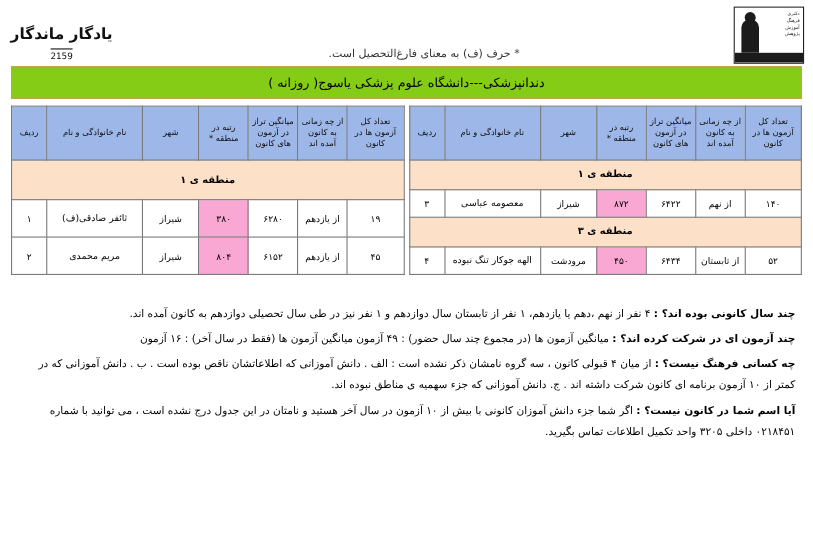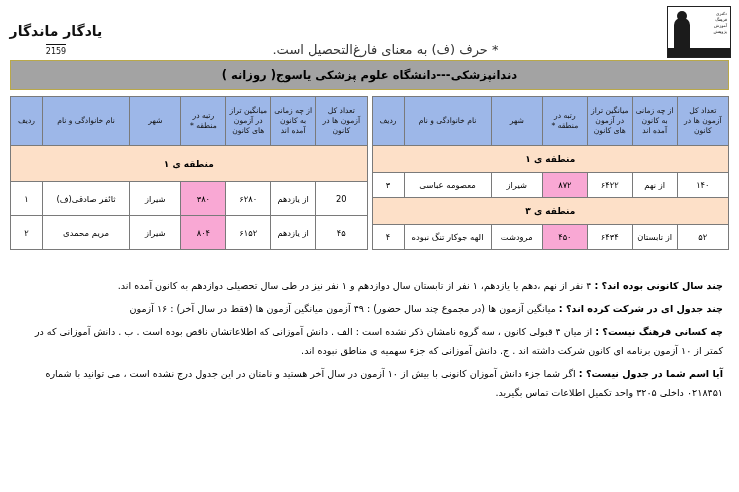--- a/index.html
+++ b/index.html
@@ -85,21 +85,21 @@
 
   .header-note {
     flex: 1 1 auto;
     text-align: center;
     font-size: 9.5px;
     padding-top: 14px;
     line-height: 17px;
     color: #000;
   }
   .header-note .sub {
-    font-size: 13px;
+    font-size: 10px;
     color: #333;
     margin-top: 4px;
   }
 
   .logo-right {
     flex: 0 0 auto;
     width: 96px;
     text-align: center;
     padding-top: 8px;
   }
@@ -114,25 +114,25 @@
     color: #111;
     margin-top: 3px;
     border-top: 1px solid #111;
     display: inline-block;
     padding-top: 2px;
   }
 
   
   .title-bar {
     margin: 2px 10px 0 10px;
-    background: #a3a3a3;
+    background: #84cc16;
     border: 1px solid #b9a84a;
     text-align: center;
     font-size: 11.5px;
-    font-weight: bold;
+    font-weight: normal;
     padding: 7px 0;
     color: #000;
   }
 
   
   .tables-wrap {
     display: flex;
     flex-direction: row;
     gap: 4px;
     margin: 6px 10px 0 10px;
@@ -267,21 +267,21 @@
         <th class="col-city">شهر</th>
         <th class="col-name">نام خانوادگی و نام</th>
         <th class="col-idx">ردیف</th>
       </tr>
     </thead>
     <tbody>
       <tr class="region-row">
         <td colspan="7">منطقه ی ۱</td>
       </tr>
       <tr>
-        <td>20</td>
+        <td>۱۹</td>
         <td>از یازدهم</td>
         <td>۶۲۸۰</td>
         <td class="rank">۳۸۰</td>
         <td>شیراز</td>
         <td class="name">ثائفر صادقی(ف)</td>
         <td>۱</td>
       </tr>
       <tr>
         <td>۴۵</td>
         <td>از یازدهم</td>
@@ -291,16 +291,16 @@
         <td class="name">مریم محمدی</td>
         <td>۲</td>
       </tr>
     </tbody>
   </table>
 
 </div>
 
 <div class="faq">
   <p><span class="q">چند سال کانونی بوده اند؟ :</span> <span>۴ نفر از نهم ،دهم یا یازدهم، ۱ نفر از تابستان سال دوازدهم و ۱ نفر نیز در طی سال تحصیلی دوازدهم به کانون آمده اند.</span></p>
-  <p><span class="q">چند جدول ای در شرکت کرده اند؟ :</span> <span>میانگین آزمون ها (در مجموع چند سال حضور) : ۴۹ آزمون    میانگین آزمون ها (فقط در سال آخر) : ۱۶ آزمون</span></p>
+  <p><span class="q">چند آزمون ای در شرکت کرده اند؟ :</span> <span>میانگین آزمون ها (در مجموع چند سال حضور) : ۴۹ آزمون    میانگین آزمون ها (فقط در سال آخر) : ۱۶ آزمون</span></p>
   <p><span class="q">چه کسانی فرهنگ نیست؟ :</span> <span>از میان ۴ قبولی کانون ، سه گروه نامشان ذکر نشده است : الف . دانش آموزانی که اطلاعاتشان ناقص بوده است . ب . دانش آموزانی که در کمتر از ۱۰ آزمون برنامه ای کانون شرکت داشته اند . ج. دانش آموزانی که جزء سهمیه ی مناطق نبوده اند.</span></p>
-  <p><span class="q">آیا اسم شما در جدول نیست؟ :</span> <span>اگر شما جزء دانش آموزان کانونی با بیش از ۱۰ آزمون در سال آخر هستید و نامتان در این جدول درج نشده است ، می توانید با شماره ۰۲۱۸۴۵۱ داخلی ۳۲۰۵ واحد تکمیل اطلاعات تماس بگیرید.</span></p>
+  <p><span class="q">آیا اسم شما در کانون نیست؟ :</span> <span>اگر شما جزء دانش آموزان کانونی با بیش از ۱۰ آزمون در سال آخر هستید و نامتان در این جدول درج نشده است ، می توانید با شماره ۰۲۱۸۴۵۱ داخلی ۳۲۰۵ واحد تکمیل اطلاعات تماس بگیرید.</span></p>
 </div>
 
 </body></html>

